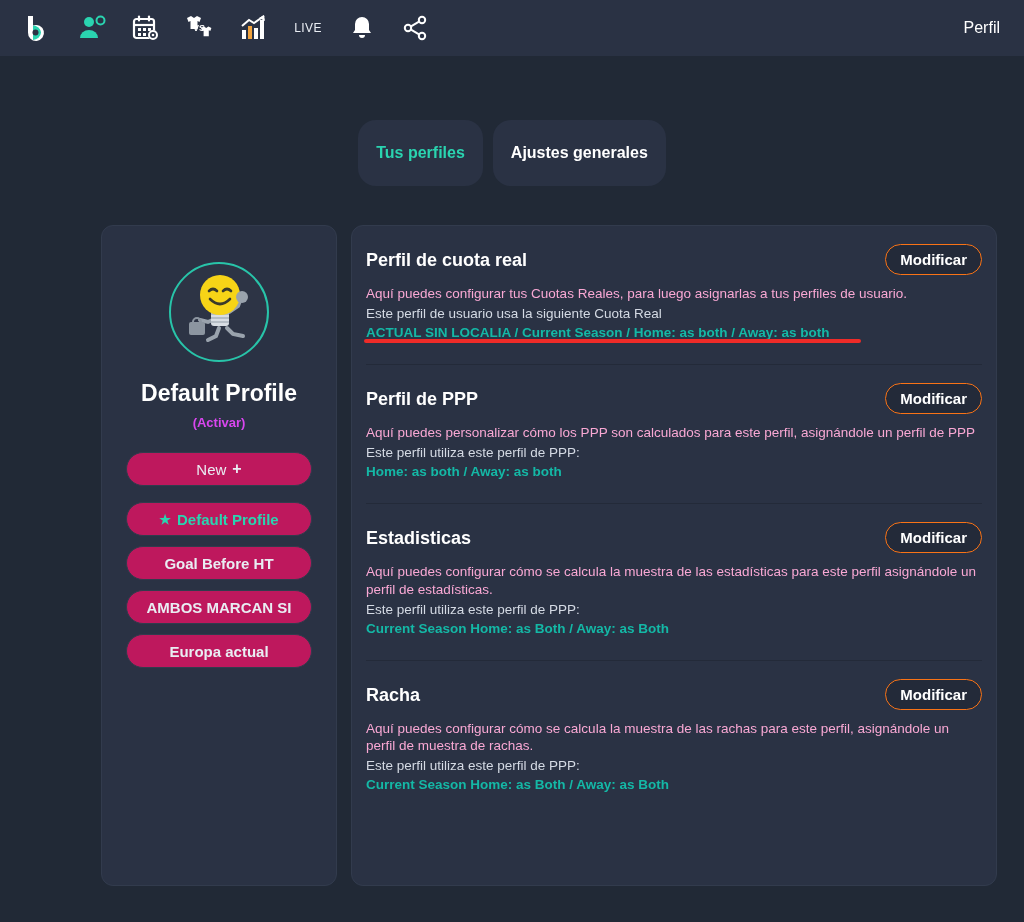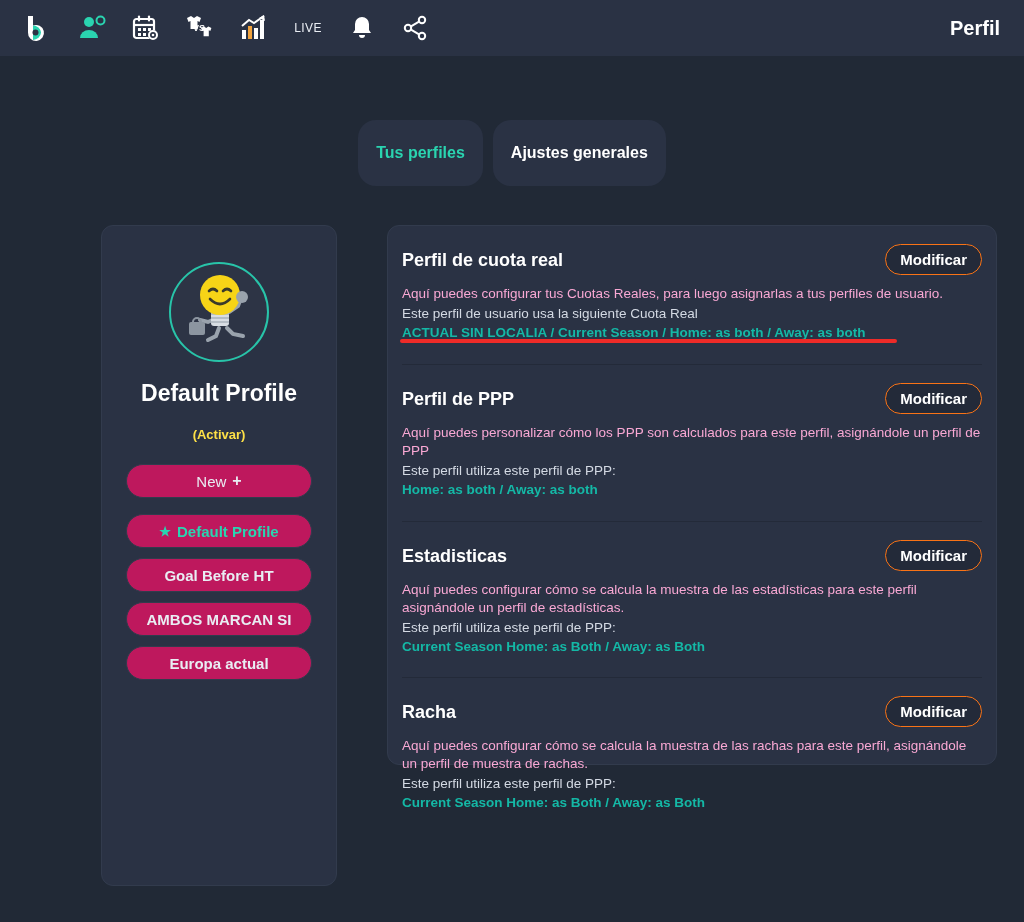--- a/index.html
+++ b/index.html
@@ -41,22 +41,22 @@
     font-weight: normal;
     font-size: 12px;
     letter-spacing: 0.4px;
   }
   .nav-title {
     position: absolute;
     right: 24px;
     top: 50%;
     transform: translateY(-50%);
     color: #ffffff;
-    font-size: 20px;
-    font-weight: bold;
+    font-size: 16px;
+    font-weight: normal;
     text-align: center;
   }
 
   
   .tabs-row {
     display: flex;
     justify-content: center;
     gap: 10px;
     margin-top: 64px;
   }
@@ -110,22 +110,22 @@
     overflow: hidden;
   }
   .profile-name {
     margin-top: 18px;
     color: #ffffff;
     font-size: 23px;
     font-weight: bold;
     text-align: center;
   }
   .profile-activate {
-    margin-top: 20px;
-    color: #fde047;
+    margin-top: 8px;
+    color: #d946ef;
     font-size: 13px;
     font-weight: bold;
     cursor: pointer;
   }
   .btn-list {
     margin-top: 22px;
     width: 186px;
     display: flex;
     flex-direction: column;
     gap: 10px;
@@ -146,22 +146,21 @@
     white-space: nowrap;
   }
   .pill-btn.new-btn { font-weight: normal; font-size: 15px; margin-bottom: 6px; }
   .pill-btn.selected { color: #2ad4b0; }
   .star { color: #2ad4b0; font-size: 13px; }
   .plus { font-weight: bold; font-size: 16px; }
 
   
   .sections-card {
     padding: 0 14px;
-    height: 540px;
-    margin-left: 36px;
+    height: 661px;
   }
   .section {
     position: relative;
     padding: 24px 0 22px 0;
     border-bottom: 1px solid #232a39;
   }
   .section:last-child { border-bottom: none; }
   .section-title {
     color: #ffffff;
     font-size: 18px;

